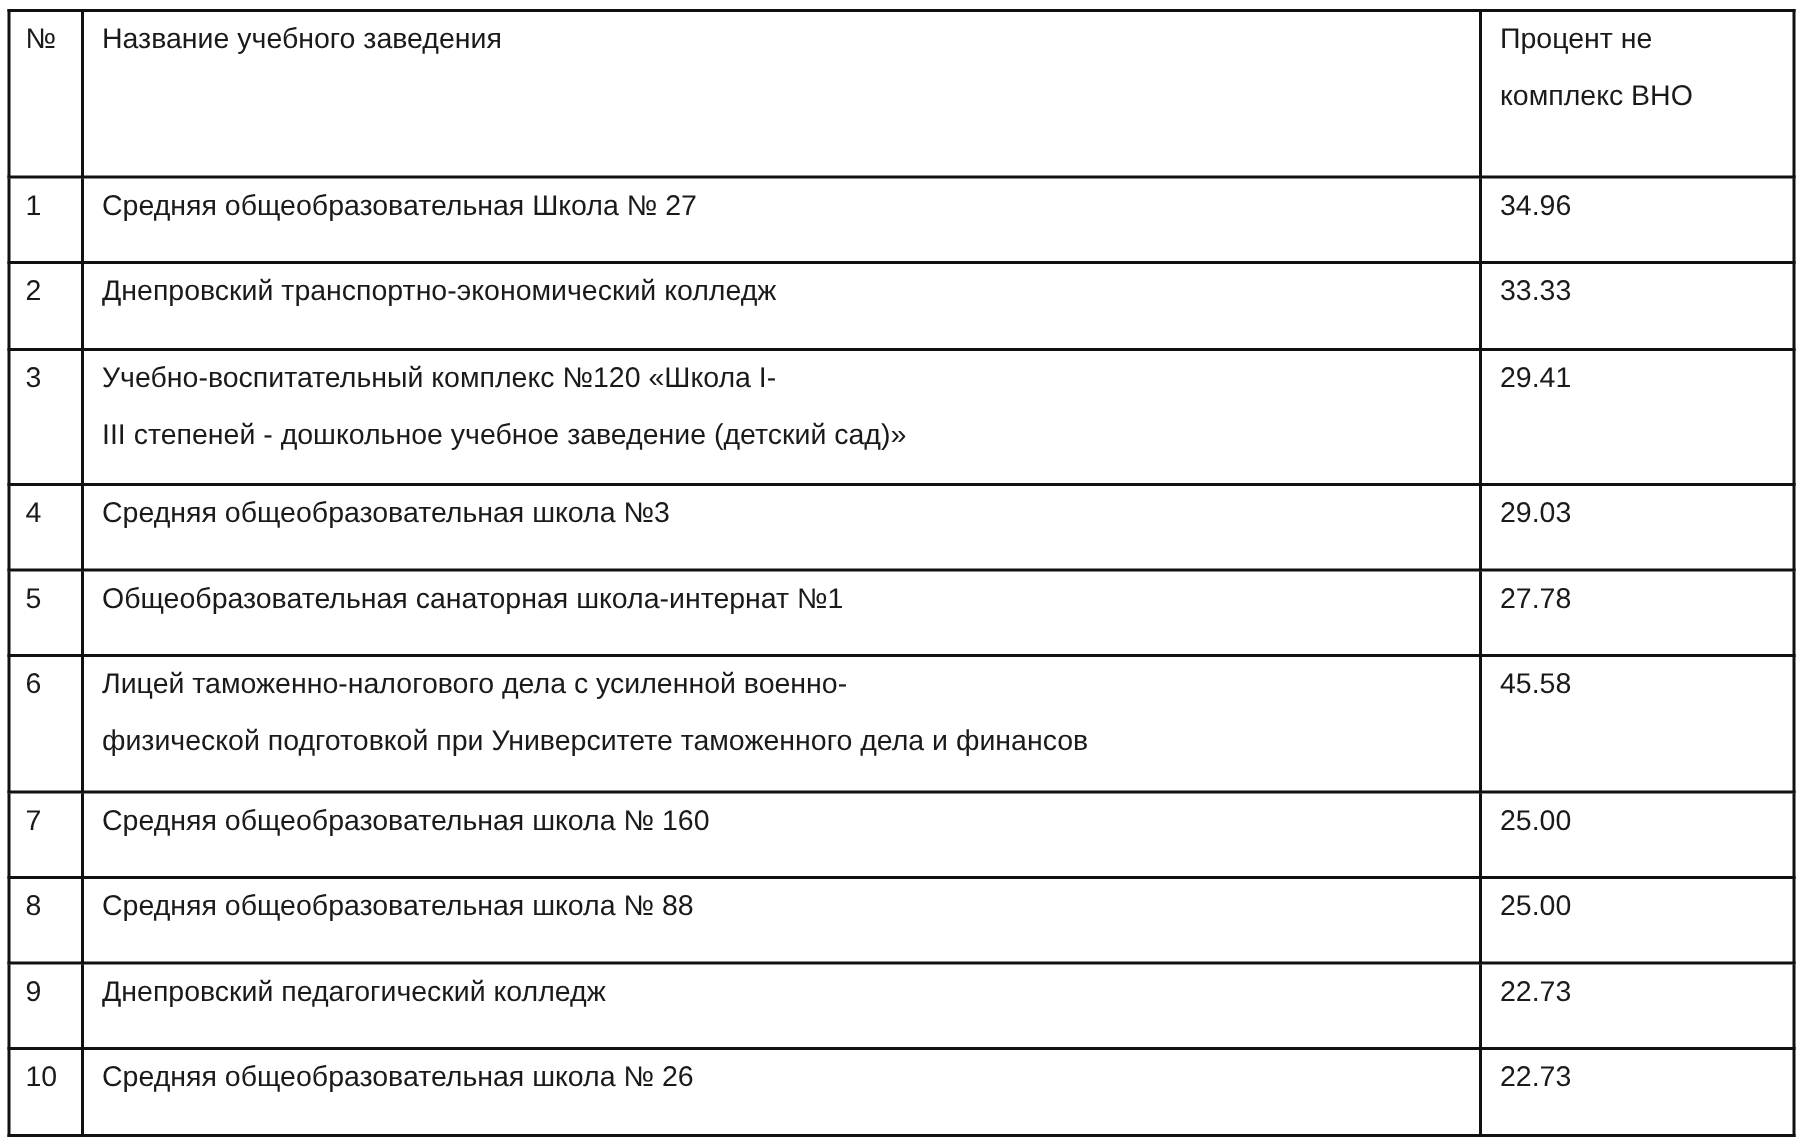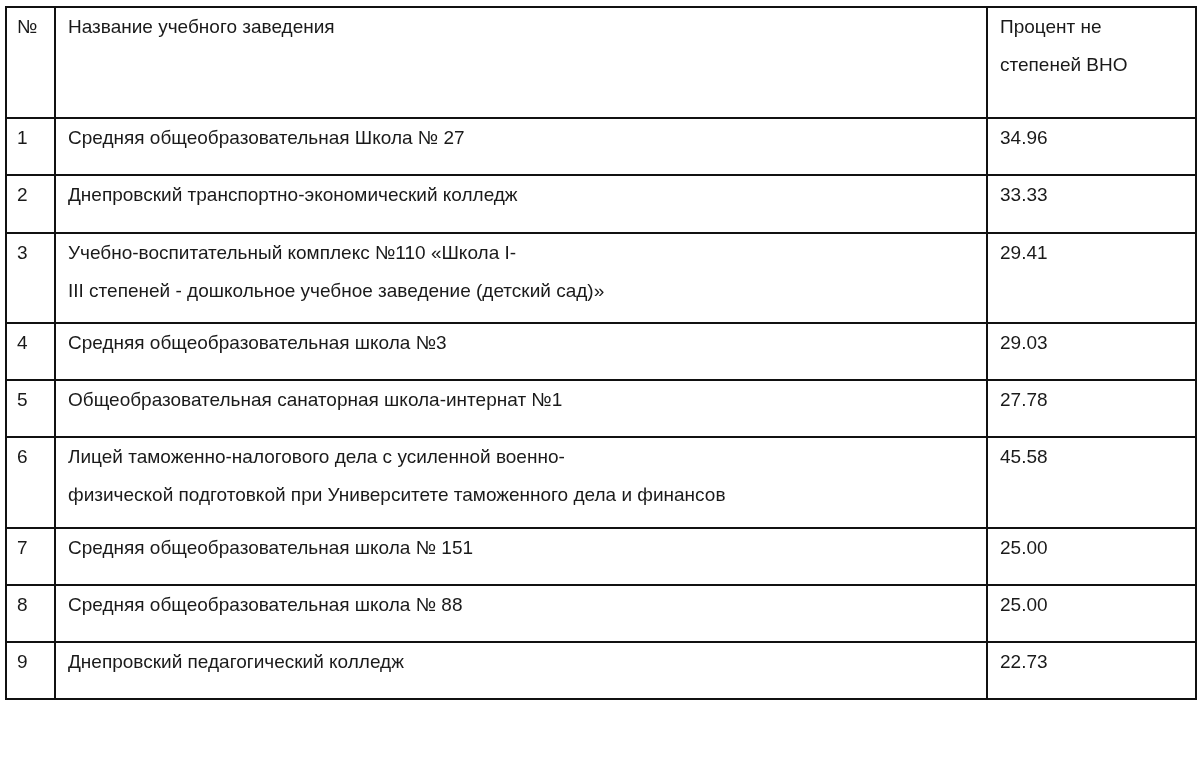--- a/index.html
+++ b/index.html
@@ -20,37 +20,37 @@
       <col class="c1">
       <col class="c2">
       <col class="c3">
     </colgroup>
   <tbody>
       <tr style="height:111px">
     <td class="num">№</td>
     <td>Название учебного заведения</td>
     <td>
       <div>Процент не</div>
-      <div>степеней ВНО</div>
+      <div>комплекс ВНО</div>
     </td>
   </tr>
   <tr style="height:57px">
     <td class="num">1</td>
     <td>Средняя общеобразовательная Школа № 27</td>
     <td>34.96</td>
   </tr>
   <tr style="height:58px">
     <td class="num">2</td>
     <td>Днепровский транспортно-экономический колледж</td>
     <td>33.33</td>
   </tr>
   <tr style="height:90px">
     <td class="num">3</td>
     <td>
-      <div>Учебно-воспитательный комплекс №110 «Школа I-</div>
+      <div>Учебно-воспитательный комплекс №120 «Школа I-</div>
       <div>III степеней - дошкольное учебное заведение (детский сад)»</div>
     </td>
     <td>29.41</td>
   </tr>
   <tr style="height:57px">
     <td class="num">4</td>
     <td>Средняя общеобразовательная школа №3</td>
     <td>29.03</td>
   </tr>
   <tr style="height:57px">
@@ -61,27 +61,32 @@
   <tr style="height:91px">
     <td class="num">6</td>
     <td>
       <div>Лицей таможенно-налогового дела с усиленной военно-</div>
       <div>физической подготовкой при Университете таможенного дела и финансов</div>
     </td>
     <td>45.58</td>
   </tr>
   <tr style="height:57px">
     <td class="num">7</td>
-    <td>Средняя общеобразовательная школа № 151</td>
+    <td>Средняя общеобразовательная школа № 160</td>
     <td>25.00</td>
   </tr>
   <tr style="height:57px">
     <td class="num">8</td>
     <td>Средняя общеобразовательная школа № 88</td>
     <td>25.00</td>
   </tr>
   <tr style="height:57px">
     <td class="num">9</td>
     <td>Днепровский педагогический колледж</td>
     <td>22.73</td>
   </tr>
+  <tr style="height:58px">
+    <td class="num">10</td>
+    <td>Средняя общеобразовательная школа № 26</td>
+    <td>22.73</td>
+  </tr>
 </tbody>
   </table>
 
 </body></html>

